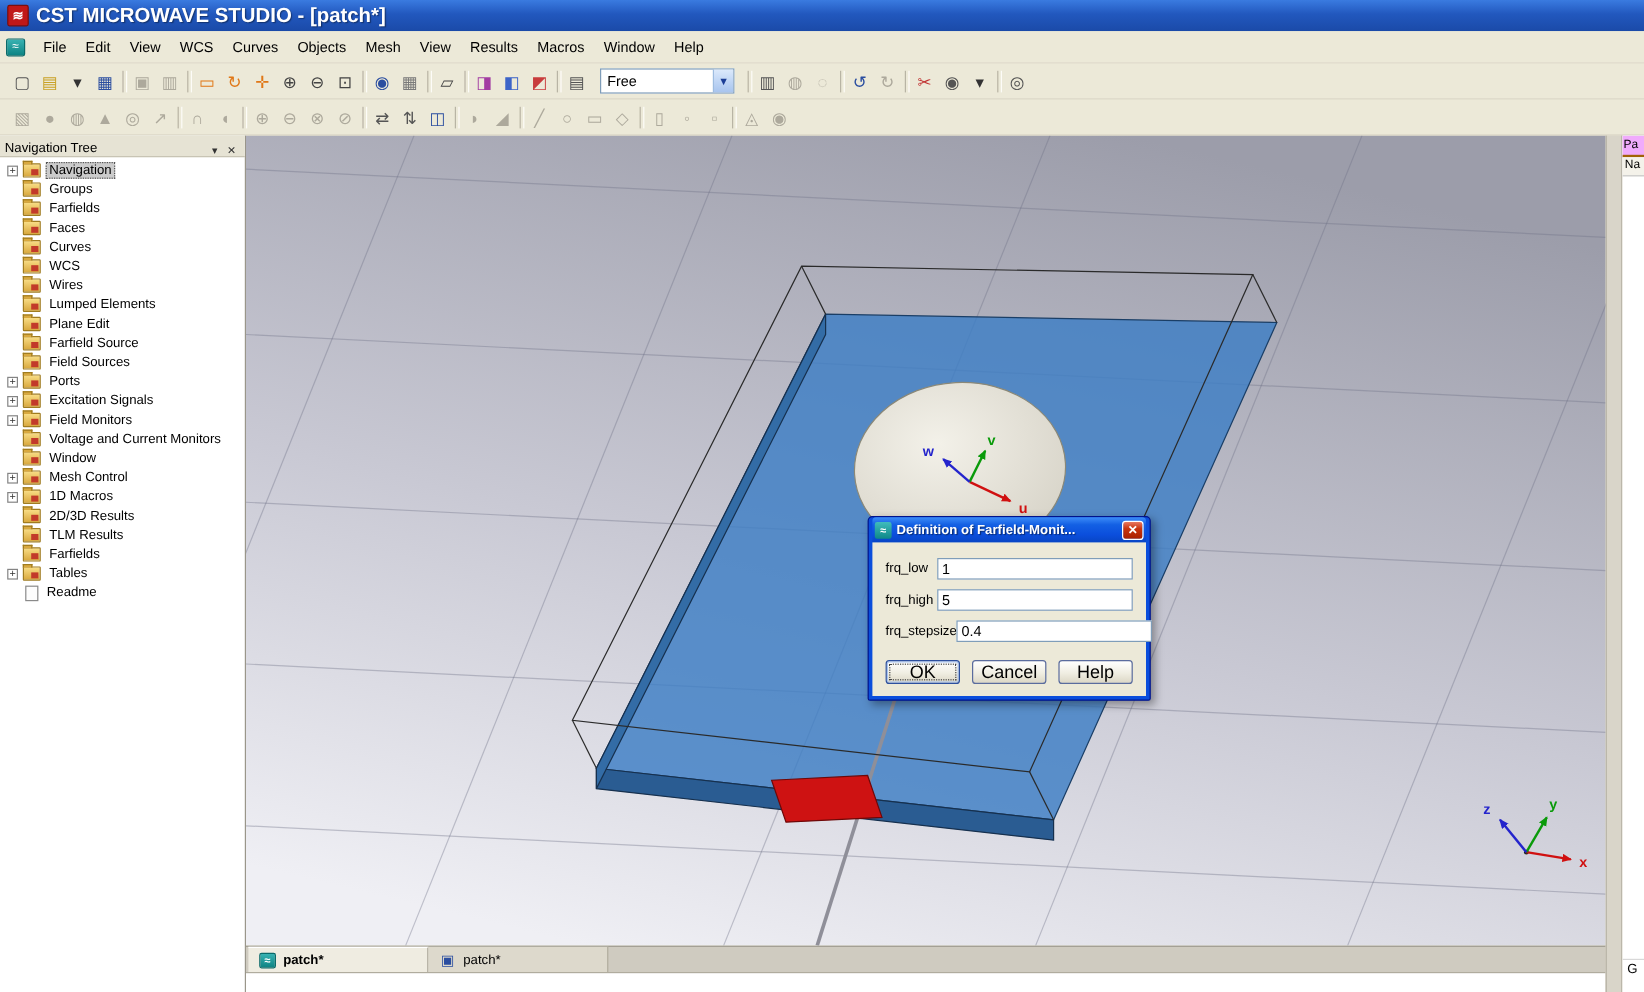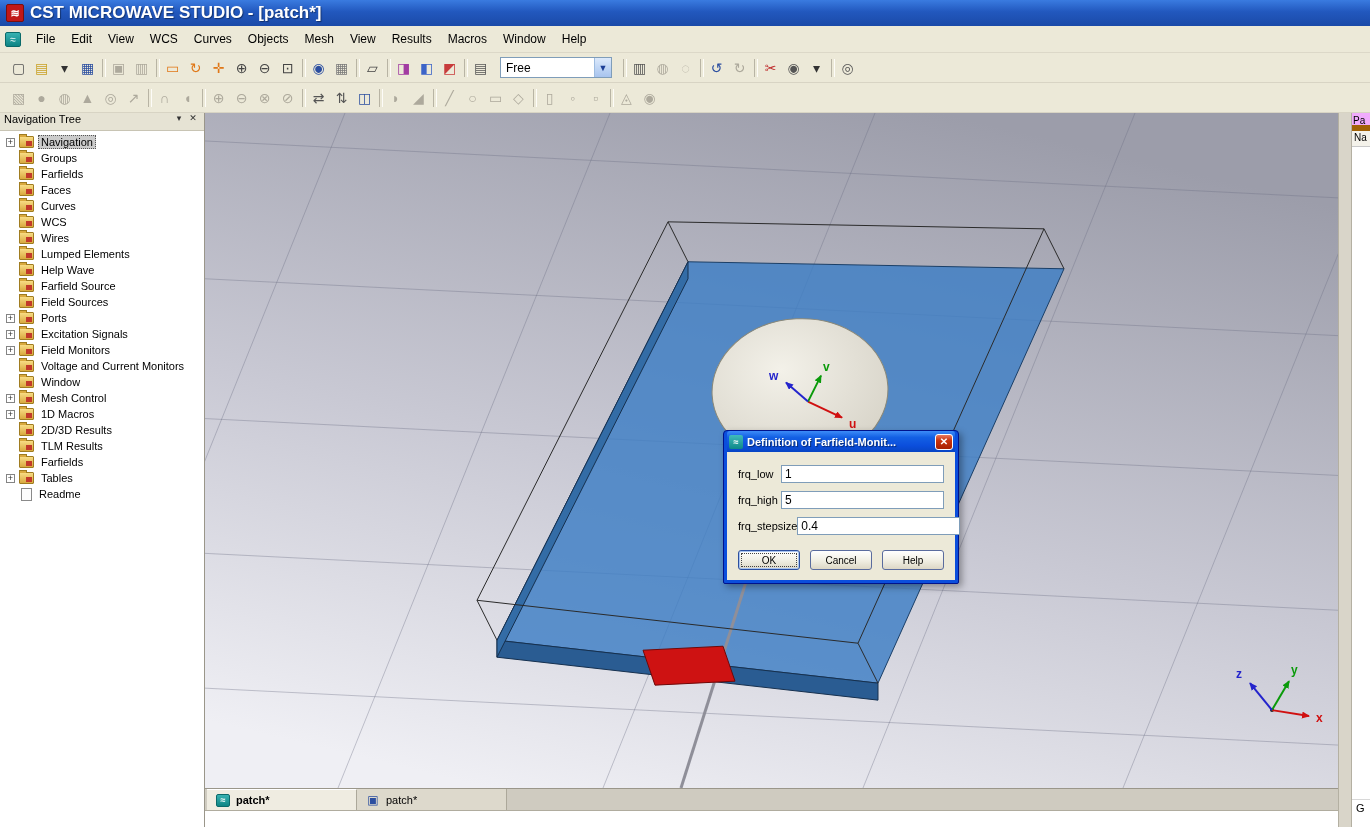--- a/index.html
+++ b/index.html
@@ -39,21 +39,21 @@
   .free-dd .val{flex:1;padding-left:5px;font-size:12px}
   .free-dd .arrow{width:17px;height:100%;border-left:1px solid #9EBCE0;display:flex;align-items:center;
                   justify-content:center;font-size:9px;color:#1C3E96;
                   background:linear-gradient(#DCE9FB,#C0D6F5 50%,#A8C4EE)}
 
   
   .main{flex:1;display:flex;min-height:0}
   .nav-panel{width:205px;flex:0 0 auto;background:#fff;border-right:1px solid #9A968A;
              display:flex;flex-direction:column}
   .nav-header{height:18px;flex:0 0 auto;background:#E6E3D4;border-bottom:1px solid #C8C4B4;
-              display:flex;align-items:flex-start;padding:0 4px;font-size:11px}
+              display:flex;align-items:flex-end;padding:0 4px;font-size:11px}
   .nav-title{flex:1;white-space:nowrap}
   .nav-btn{width:14px;text-align:center;font-size:9px;color:#333}
   .tree{flex:1;overflow:hidden;padding-top:3px}
   .tree-row{height:16px;display:flex;align-items:center;padding-left:6px}
   .expander{width:9px;height:9px;flex:0 0 auto;border:1px solid #848484;background:#fff;color:#333;
             font-size:9px;line-height:7px;text-align:center;margin-right:4px}
   .tree-icon{width:15px;height:12px;flex:0 0 auto;margin-right:4px;position:relative}
   .tree-icon.folder{background:linear-gradient(#F8DC84,#D9A93F);border:1px solid #A07C20;border-radius:1px}
   .tree-icon.folder::before{content:"";position:absolute;left:-1px;top:-3px;width:6px;height:2px;
                             background:#D9A93F;border:1px solid #A07C20;border-bottom:none}
@@ -71,21 +71,21 @@
   .tab{display:flex;align-items:center;gap:6px;width:150px;padding:0 9px;border-right:1px solid #ACA89A;
        font-size:11px;background:#DDD9CC;white-space:nowrap}
   .tab.active{background:#EFECE1;font-weight:bold;border-top:1px solid #fff}
   .tab-ic{width:14px;height:13px;flex:0 0 auto;display:flex;align-items:center;justify-content:center;font-size:9px}
   .tab-ic.t1{background:linear-gradient(#38B2B2,#0E8484);color:#fff;border:1px solid #0A6A6A;border-radius:2px}
   .tab-ic.t2{color:#2B4EA0;font-size:12px}
   .bottom-strip{height:17px;flex:0 0 auto;background:#fff;border-top:1px solid #B0AC9E}
 
   .splitter{width:14px;flex:0 0 auto;background:#D9D5C9;border-left:1px solid #B4B0A2;border-right:1px solid #B4B0A2}
   .right-col{width:18px;flex:0 0 auto;background:#fff;display:flex;flex-direction:column;overflow:hidden}
-  .rp-header{height:18px;background:#f0abfc;border-bottom:6px solid #a16207;font-size:10px;padding:2px 1px;white-space:nowrap}
+  .rp-header{height:18px;background:#f0abfc;border-bottom:2px solid #a16207;font-size:10px;padding:2px 1px;white-space:nowrap}
   .rp-sub{height:16px;background:#F4F2EA;border-bottom:1px solid #C8C8C8;font-size:10px;padding:1px 2px;white-space:nowrap}
   .rp-fill{flex:1}
   .rp-bottom{height:28px;font-size:11px;padding:2px 4px;border-top:1px solid #D8D8D8}
 
   
   .dialog{position:absolute;left:723px;top:430px;width:236px;z-index:50;
           background:#0B4EDC;border:1px solid #00138C;border-radius:4px 4px 2px 2px;
           padding:0 3px 3px;box-shadow:3px 3px 7px rgba(0,0,0,.35)}
   .dlg-title{height:21px;display:flex;align-items:center;gap:4px;padding:0 2px;color:#fff;
              font-size:11px;font-weight:bold;border-radius:3px 3px 0 0;
@@ -95,21 +95,21 @@
   .dlg-title-text{flex:1;white-space:nowrap;overflow:hidden;text-shadow:1px 1px 1px rgba(0,0,0,.5)}
   .dlg-close{width:18px;height:16px;flex:0 0 auto;display:flex;align-items:center;justify-content:center;
              background:linear-gradient(#E87860,#C8330E 40%,#A82000);border:1px solid #fff;border-radius:3px;
              color:#fff;font-size:10px;font-weight:bold}
   .dlg-body{background:#ECE9D8;padding:13px 11px 10px}
   .dlg-row{display:flex;align-items:center;margin-bottom:8px}
   .dlg-row label{width:76px;font-size:11px}
   .dlg-row input{flex:1;height:18px;border:1px solid #7F9DB9;background:#fff;font-size:12px;
                  font-family:inherit;padding:0 3px}
   .dlg-buttons{display:flex;justify-content:space-between;margin-top:15px}
-  .dlg-btn{width:62px;height:20px;font-size:10px;font-family:inherit;border-radius:3px;
+  .dlg-btn{width:62px;height:20px;font-size:15px;font-family:inherit;border-radius:3px;
            background:linear-gradient(#FFFFFF,#F0EEE2 55%,#DCD7C6);border:1px solid #5A6C9E}
   .dlg-btn.ok{border-color:#2C4F9E;box-shadow:inset 0 0 0 1px #A8C4F0;outline:1px dotted #444;outline-offset:-4px}
 </style>
 </head>
 <body>
 
 <div id="app">
 
   <div class="titlebar">
     <span class="app-logo">≋</span>
@@ -385,21 +385,21 @@
 
           <div class="tree-row">
             <span class="expander" style="visibility: hidden;">+</span>
             <span class="tree-icon folder"></span>
             <span class="tree-label">Lumped Elements</span>
           </div>
 
           <div class="tree-row">
             <span class="expander" style="visibility: hidden;">+</span>
             <span class="tree-icon folder"></span>
-            <span class="tree-label">Help Wave</span>
+            <span class="tree-label">Plane Edit</span>
           </div>
 
           <div class="tree-row">
             <span class="expander" style="visibility: hidden;">+</span>
             <span class="tree-icon folder"></span>
             <span class="tree-label">Farfield Source</span>
           </div>
 
           <div class="tree-row">
             <span class="expander" style="visibility: hidden;">+</span>

